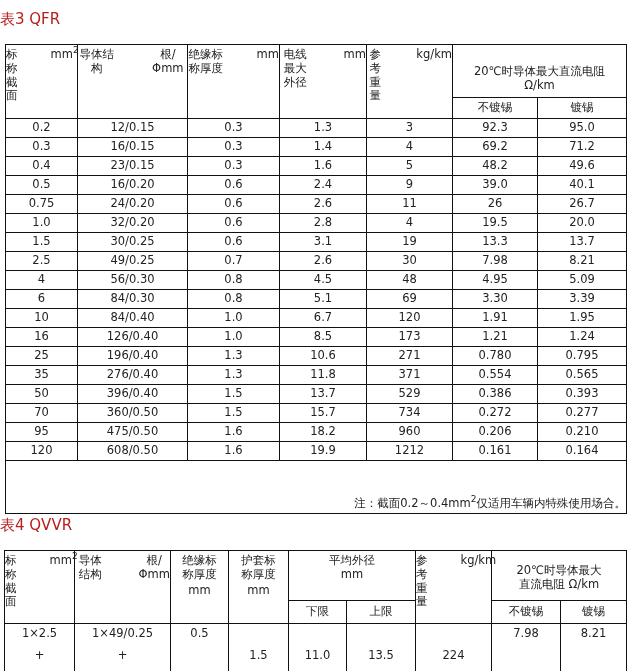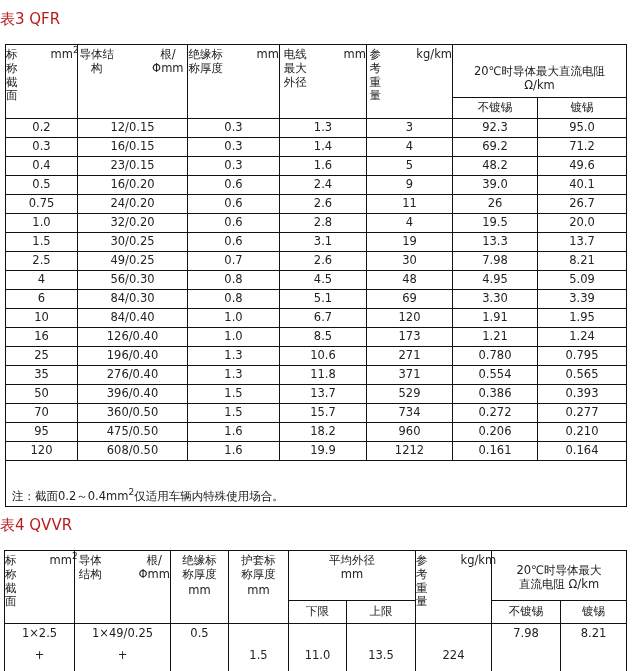--- a/index.html
+++ b/index.html
@@ -7,21 +7,21 @@
          font-family: "DejaVu Sans", "Liberation Sans", sans-serif; color:#222; }
   .caption { position:absolute; left:0; width:532px; text-align:left; font-size:15px; color:#b91c1c; }
   table { position:absolute; border-collapse:collapse; table-layout:fixed; font-size:11.5px; }
   td { border:1px solid #111; text-align:center; padding:0; line-height:1.2; }
   sup { font-size:9px; vertical-align: 5px; line-height:0; }
   #t1 { left:5px; top:44px; width:621px; }
   #t1 .hrow1 td { height:32px; }
   #t1 .hrow1 .top { vertical-align:top; padding-top:20px; }
   #t1 .hrow2 td { height:20px; }
   #t1 .drow td { height:18px; }
-  #t1 .note td { height:26px; text-align:left; padding-left:6px; padding-top:17px; vertical-align:bottom; padding-bottom:2px; }
+  #t1 .note td { height:26px; text-align:right; padding-left:6px; padding-top:24px; vertical-align:bottom; padding-bottom:2px; }
   .hcell { display:flex; flex-direction:row; justify-content:space-between;gap:33px; }
   #t2 { left:4px; top:550px; width:622px; }
   #t2 .hrow1 td { height:36px; }
   #t2 .hrow2 td { height:22px;margin-top:32px; }
   #t2 .drow td { height:64px; }
   .stack3 { display:flex; flex-direction:column; justify-content:space-between; height:58px; }
   .stack2 { display:flex; flex-direction:column; justify-content:space-between; height:58px; }
 </style>
 </head>
 <body>

